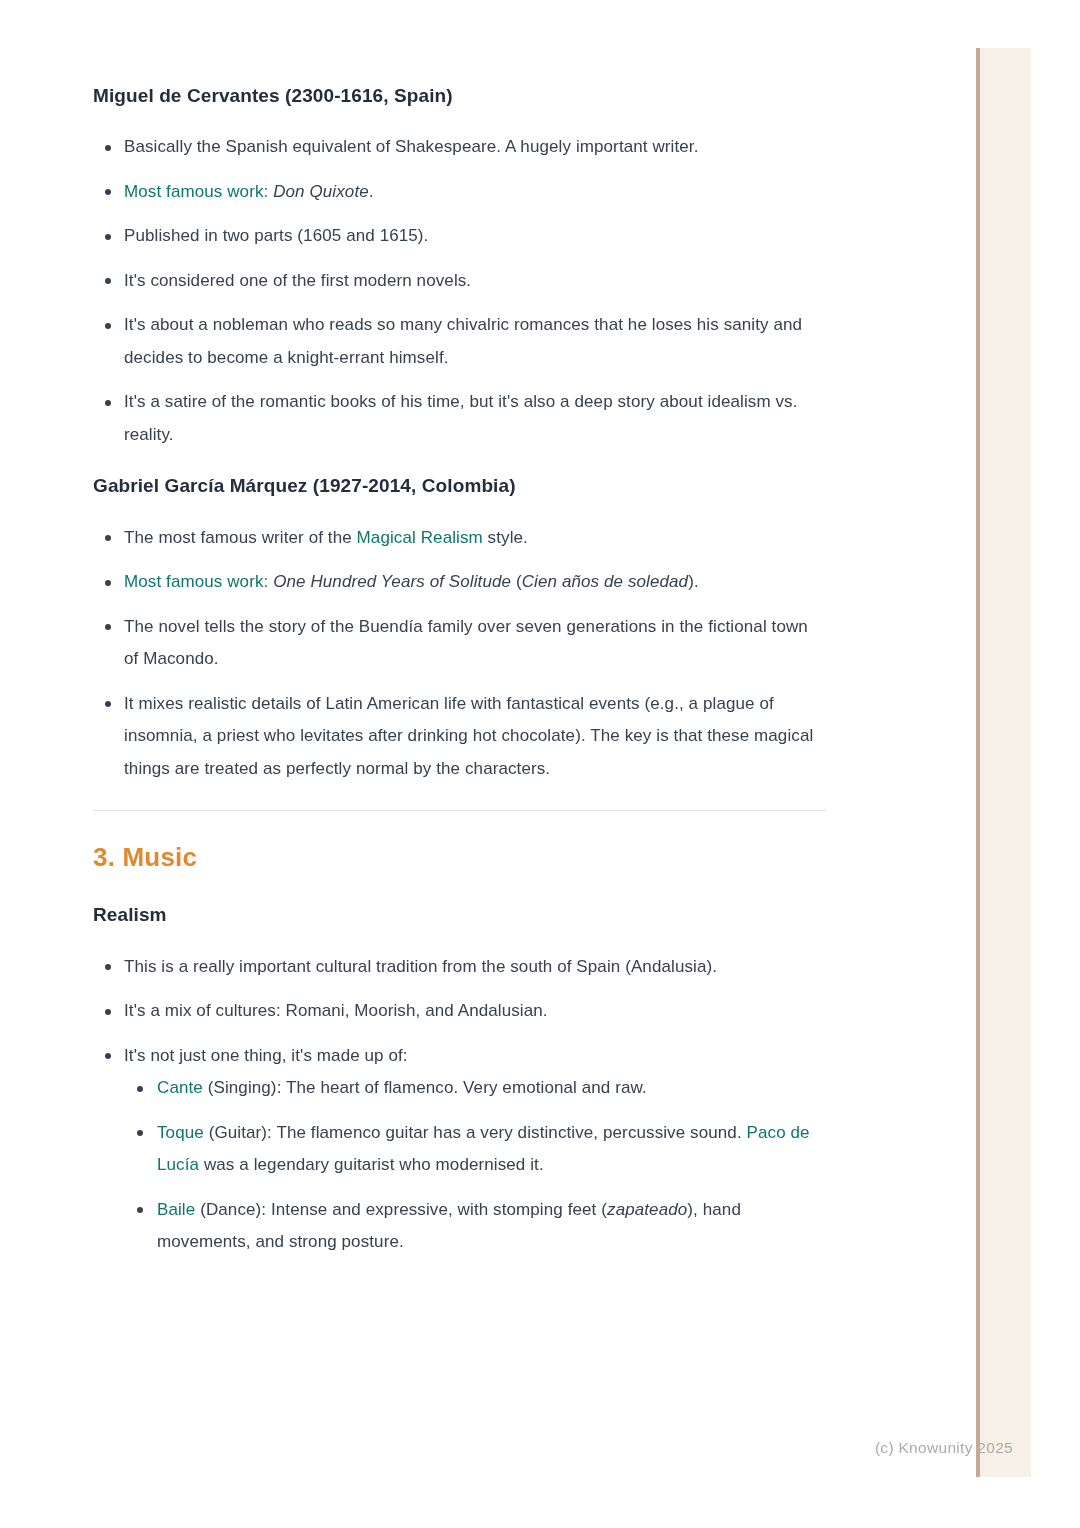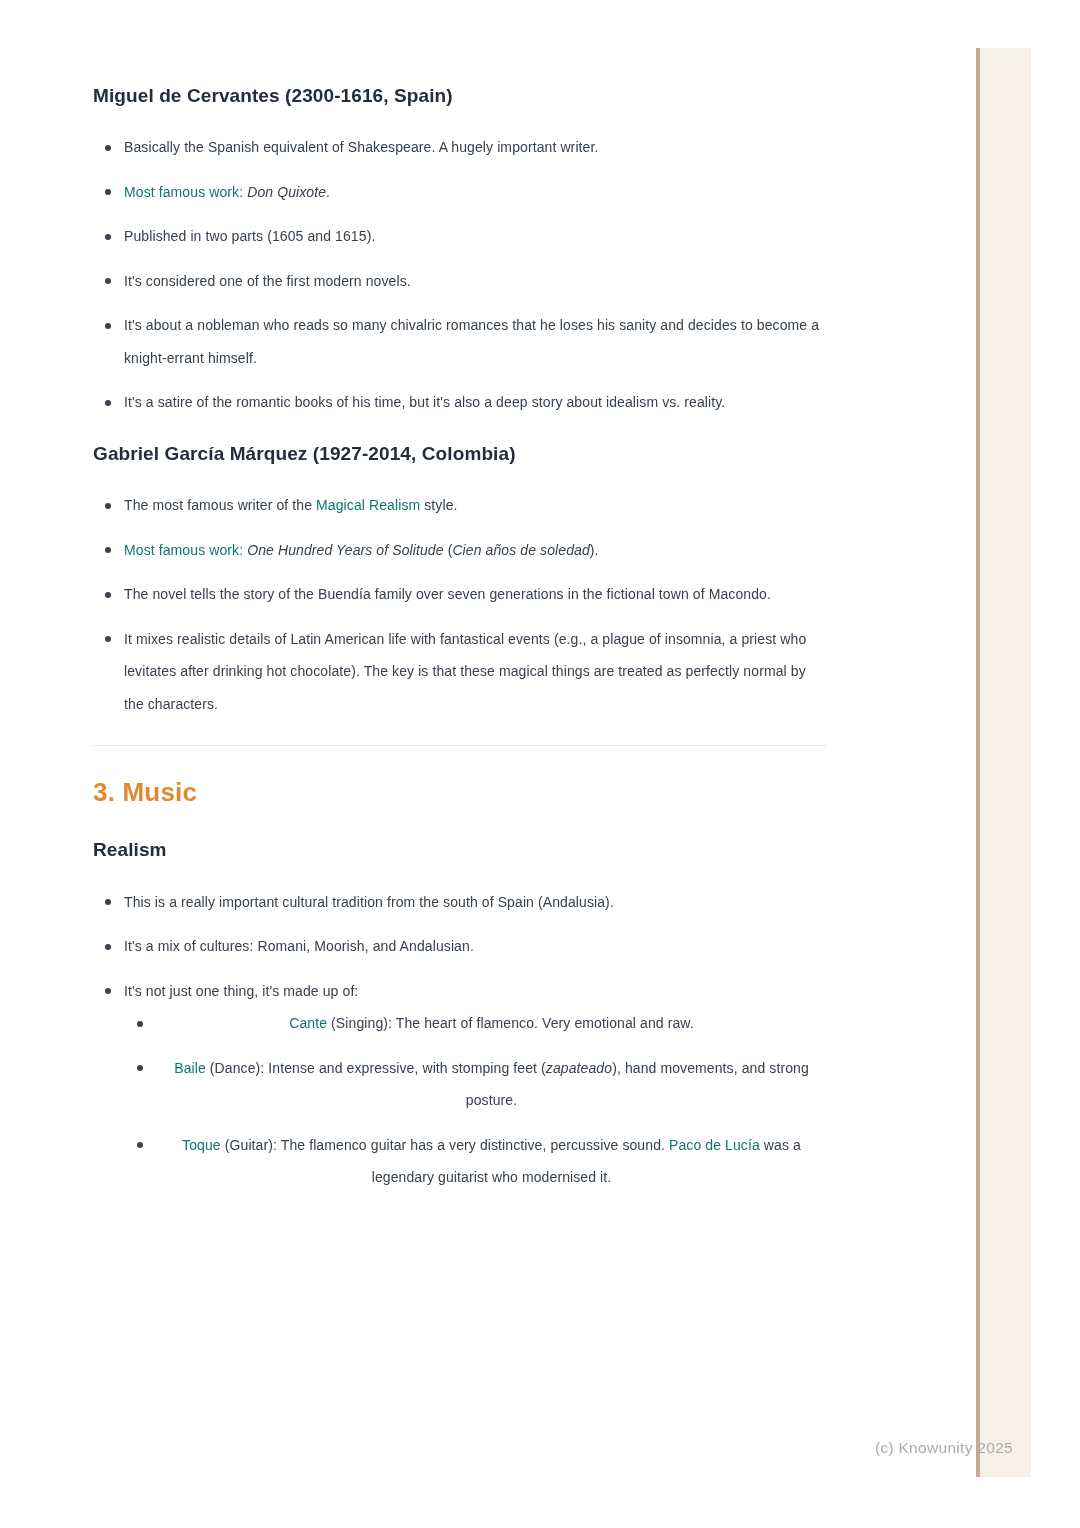--- a/index.html
+++ b/index.html
@@ -43,42 +43,41 @@
     letter-spacing:.1px;
   }
   ul.bullets + h3.subsection-title{margin-top:24px;}
   ul.bullets{
     list-style:none;
     margin-top:24px;
   }
   ul.bullets li{
     position:relative;
     padding-left:31px;
-    font-size:14px;
+    font-size:17px;
     line-height:32.5px;
     margin-bottom:12px;
     letter-spacing:.1px;
   }
   ul.bullets li:last-child{margin-bottom:0;}
   ul.bullets li::before{
     content:"";
     position:absolute;
     left:12px; top:13.5px;
     width:6px; height:6px;
     border-radius:50%;
     background:var(--body);
   }
   ul.bullets ul.nested{
     list-style:none;
     margin-top:0;
   }
   ul.bullets ul.nested li{
     padding-left:33px;
     margin-bottom:12px;
-    text-align:center;
   }
   ul.bullets ul.nested li::before{left:13px;}
   .b{font-weight:400;color:#0f766e;}
   .i{font-style:italic;}
   hr.section-divider{
     border:none;
     border-top:1px solid var(--divider);
     margin-top:25px;
     width:733px;
   }
@@ -122,20 +121,20 @@
         <li><span>It mixes realistic details of Latin American life with fantastical events (e.g., a plague of insomnia, a priest who levitates after drinking hot chocolate). The key is that these magical things are treated as perfectly normal by the characters.</span></li>
       </ul>
       <hr class="section-divider">
       <h2 class="section-heading after-divider">3. Music</h2>
       <h3 class="subsection-title">Realism</h3>
       <ul class="bullets">
         <li><span>This is a really important cultural tradition from the south of Spain (Andalusia).</span></li>
         <li><span>It's a mix of cultures: Romani, Moorish, and Andalusian.</span></li>
         <li><span>It's not just one thing, it's made up of:</span><ul class="bullets nested">
             <li><span class="b ">Cante</span><span> (Singing): The heart of flamenco. Very emotional and raw.</span></li>
+            <li><span class="b ">Toque</span><span> (Guitar): The flamenco guitar has a very distinctive, percussive sound. </span><span class="b ">Paco de Lucía</span><span> was a legendary guitarist who modernised it.</span></li>
             <li><span class="b ">Baile</span><span> (Dance): Intense and expressive, with stomping feet (</span><span class="i">zapateado</span><span>), hand movements, and strong posture.</span></li>
-            <li><span class="b ">Toque</span><span> (Guitar): The flamenco guitar has a very distinctive, percussive sound. </span><span class="b ">Paco de Lucía</span><span> was a legendary guitarist who modernised it.</span></li>
           </ul></li>
       </ul>
     </main>
   <div class="side-strip"></div>
   <div class="watermark">(c) Knowunity 2025</div>
 </div>
 
 </body></html>

